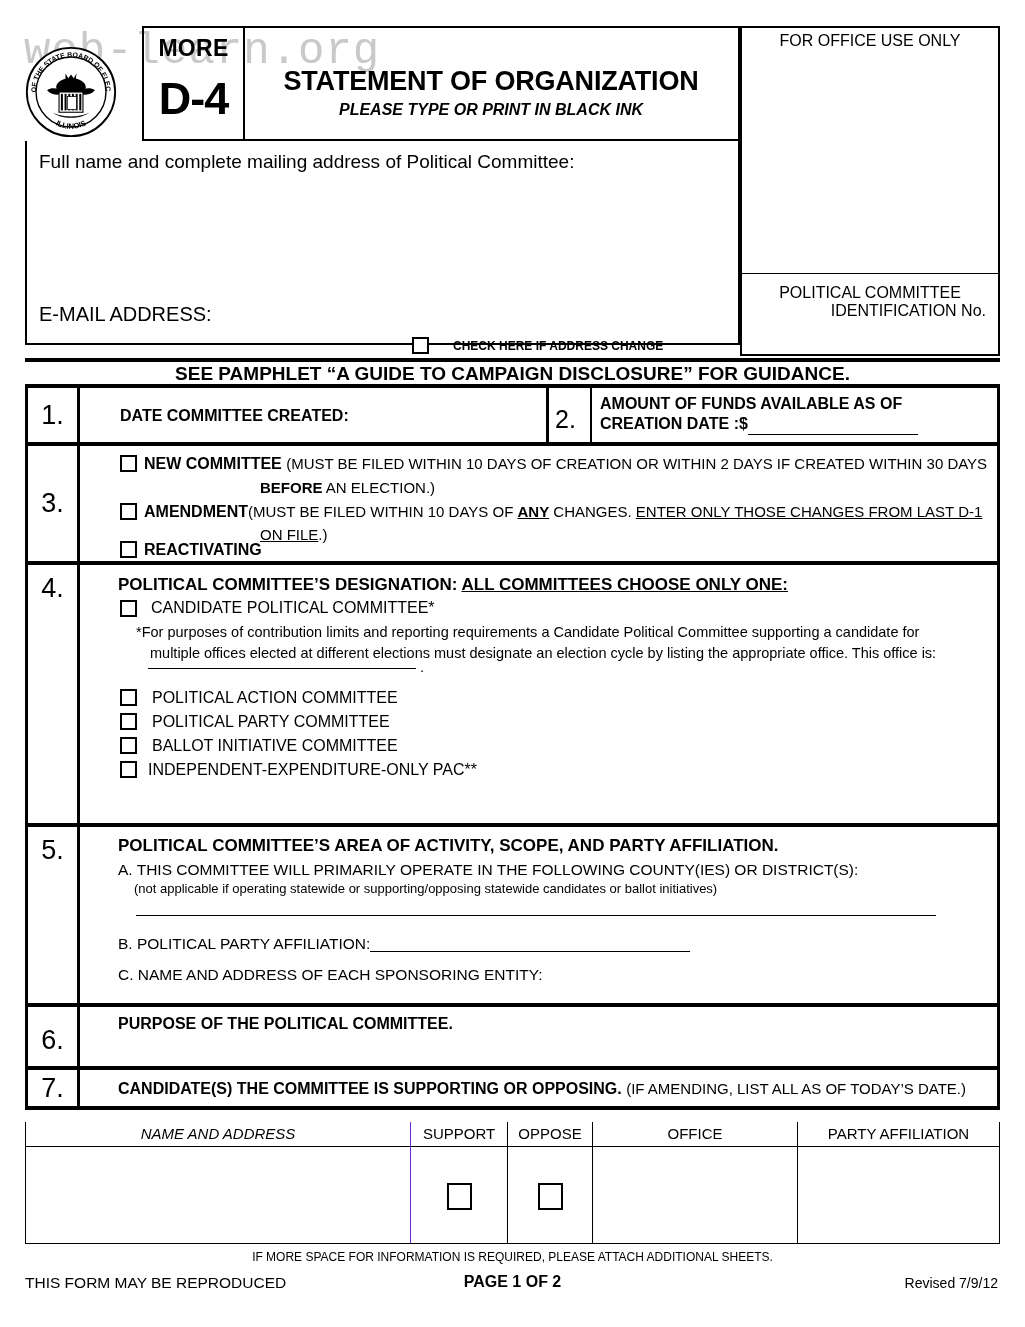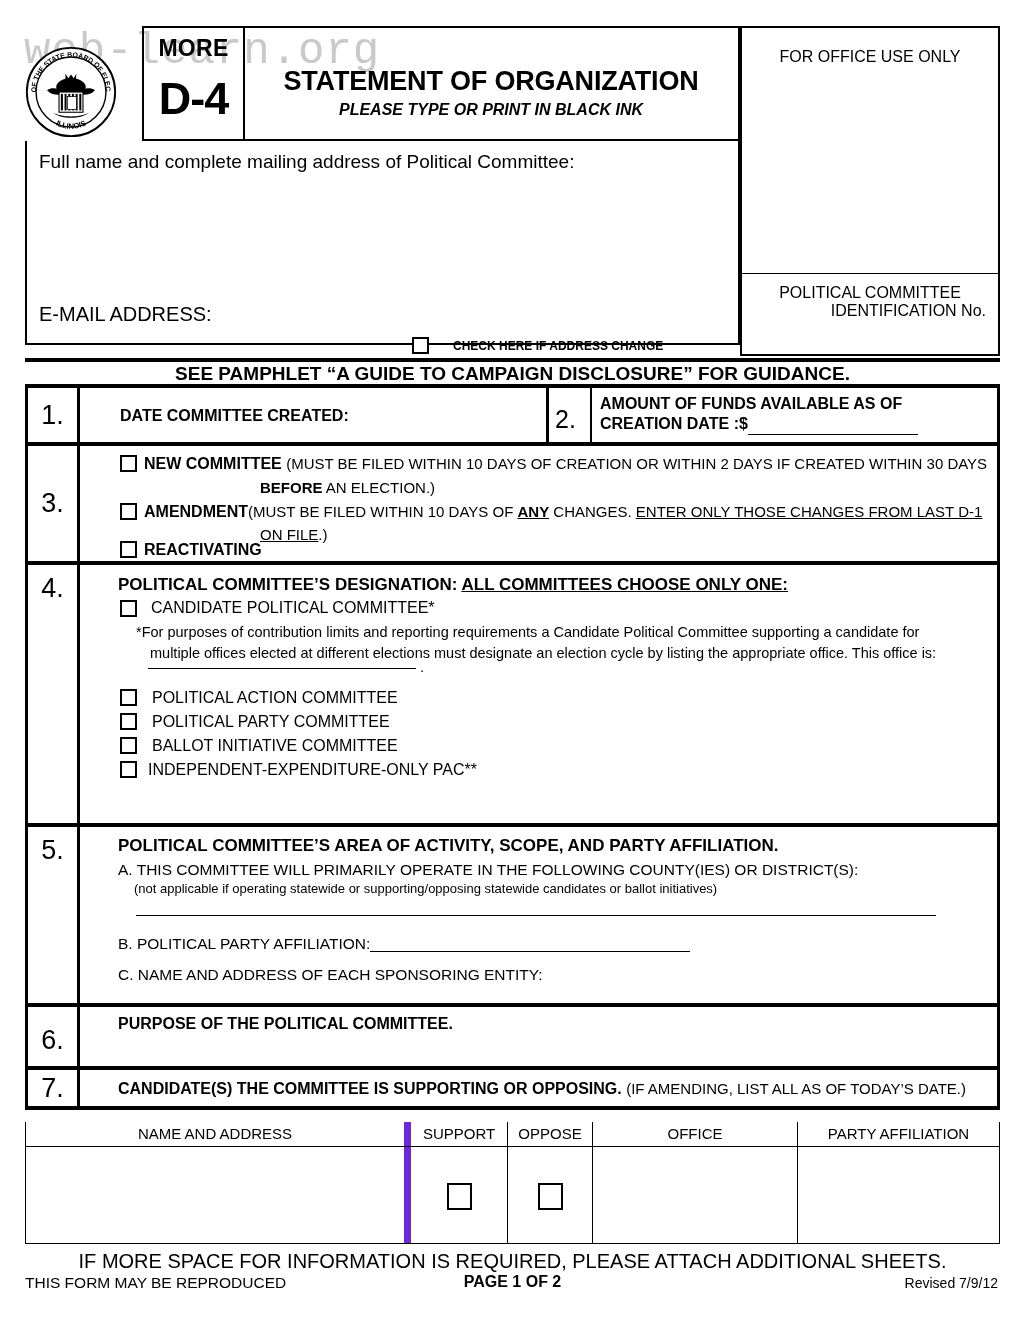--- a/index.html
+++ b/index.html
@@ -35,21 +35,21 @@
     text-align:center;
   }
   .titlebox .t1{font-size:27px;font-weight:bold;margin-top:38px;letter-spacing:-.2px;}
   .titlebox .t2{font-size:16px;font-style:italic;font-weight:bold;margin-top:4px;}
 
   .office-col{
     position:absolute;left:715px;top:0px;width:260px;height:330px;
     border:2px solid #000;box-sizing:border-box;z-index:6;
   }
   .office-top{height:246px;box-sizing:border-box;border-bottom:1px solid #000;
-     text-align:center;font-size:16px;padding-top:20px;}
+     text-align:center;font-size:16px;padding-top:4px;}
   .office-bot{font-size:16px;padding:10px 8px 0 8px;text-align:center;}
   .office-bot .l2{text-align:right;padding-right:4px;}
 
   .fullname{
     position:absolute;left:0px;top:115px;width:715px;height:204px;
     border:2px solid #000;border-top:none;box-sizing:border-box;
     font-size:19px;padding:10px 0 0 12px;z-index:6;
   }
   .email{position:absolute;left:12px;top:162px;font-size:20px;}
   .chkchg{position:absolute;left:385px;top:196px;font-size:12px;font-weight:bold;
@@ -126,30 +126,30 @@
   .s7 .title{position:absolute;left:38px;top:10px;font-size:16px;font-weight:bold;}
   .s7 .title .reg{font-weight:normal;font-size:15px;}
 
   
   .ctable{position:absolute;left:25px;top:1122px;width:975px;
      border-left:1px solid #000;border-right:1px solid #000;box-sizing:border-box;}
   .ctable .hrow{display:flex;border-bottom:1px solid #000;height:24px;}
   .ctable .hrow div{font-size:15px;text-align:center;line-height:24px;box-sizing:border-box;}
   .ctable .brow{display:flex;height:96px;border-bottom:1px solid #000;}
   .ctable .brow div{box-sizing:border-box;}
-  .c-name{width:385px;border-right:7px solid #6d28d9;}
+  .c-name{width:385px;border-right:1px solid #6d28d9;font-style:italic;}
   .c-sup{width:97px;border-right:1px solid #000;}
   .c-opp{width:85px;border-right:1px solid #000;}
   .c-off{width:205px;border-right:1px solid #000;}
   .c-party{width:201px;}
   .bx{display:flex;align-items:flex-start;justify-content:center;padding-top:36px;}
   .bx .cb{width:25px;height:27px;border-width:2.5px;}
 
   
-  .foot1{position:absolute;left:0;top:1250px;width:1025px;text-align:center;font-size:20px;}
+  .foot1{position:absolute;left:0;top:1250px;width:1025px;text-align:center;font-size:12px;}
   .foot2{position:absolute;left:25px;top:1274px;font-size:15.5px;}
   .foot3{position:absolute;left:0;top:1273px;width:1025px;text-align:center;font-size:16px;font-weight:bold;}
   .foot4{position:absolute;right:27px;top:1275px;font-size:14px;}
 </style>
 </head>
 <body>
 
 <div class="page">
 
   <div class="hdr-wrap">

